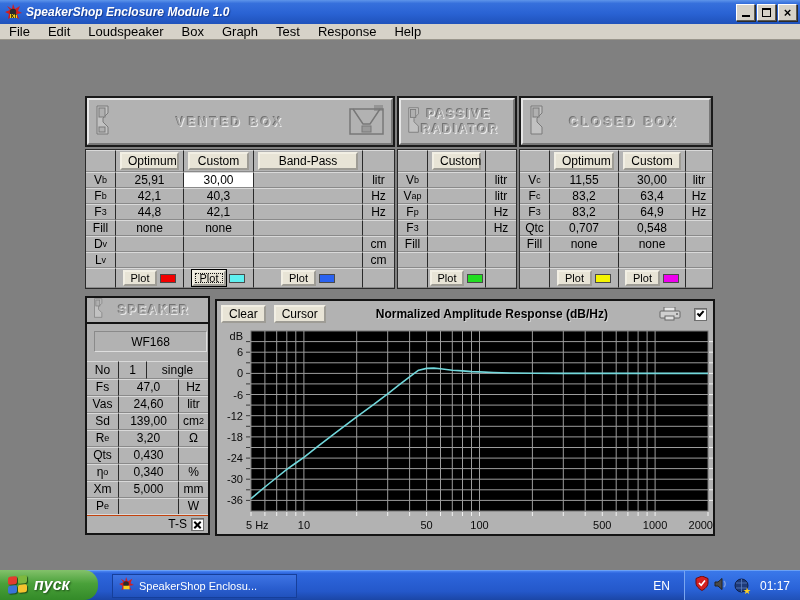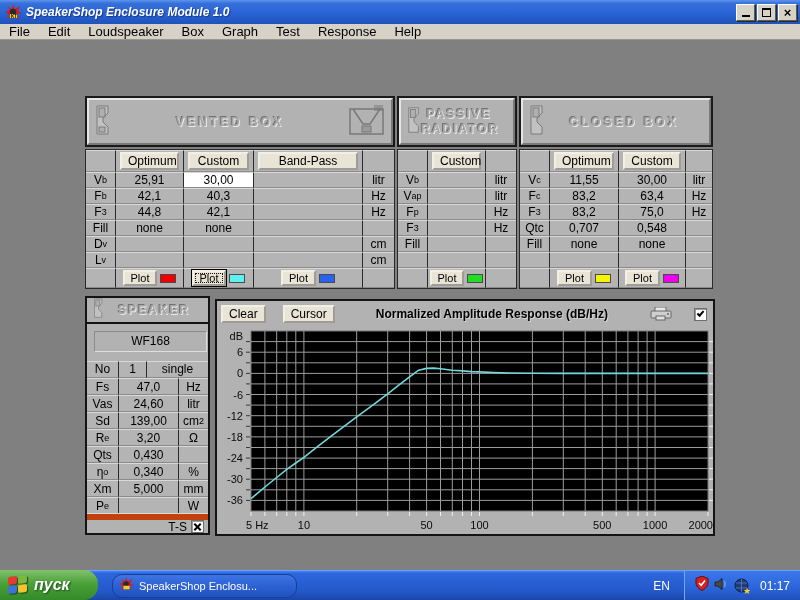--- a/index.html
+++ b/index.html
@@ -56,51 +56,51 @@
   
   .speaker-panel{position:absolute;left:85px;top:246px;width:125px;height:239px;
     background:#b2b2b2;border:2px solid #141414;display:flex;flex-direction:column;}
   .sp-header{height:26px;border-bottom:2px solid #141414;display:flex;align-items:center;padding:0 5px;}
   .sp-title{letter-spacing:2px;}
   .sp-name{margin:7px 1px 5px 7px;height:22px;display:flex;align-items:center;justify-content:center;
     font-size:12px;border:1px solid;border-color:#8a8a8a #dedede #dedede #8a8a8a;}
   .sp-norow,.sp-grid{display:grid;}
   .sp-norow{grid-template-columns:32px 28px 61px;height:18px;margin-top:4px;}
   .sp-grid{grid-template-columns:32px 60px 29px;grid-auto-rows:17px;}
-  .sp-ts{margin-top:auto;height:19px;border-top:6px solid #c2410c;box-shadow:0 -1px 0 #d9d9d9;
+  .sp-ts{margin-top:auto;height:19px;border-top:1px solid #c2410c;box-shadow:0 -1px 0 #d9d9d9;
     display:flex;align-items:center;justify-content:flex-end;gap:4px;padding:0 4px;font-size:12px;}
   .cbx{width:13px;height:13px;background:#fff;border:1px solid #6e6e6e;
     box-shadow:inset 1px 1px 0 #9a9a9a;position:relative;display:inline-block;flex:0 0 auto;}
   .xbar{position:absolute;left:1px;top:5px;width:9px;height:2px;background:#000;}
   .xbar.a{transform:rotate(45deg);} .xbar.b{transform:rotate(-45deg);}
   .checkmark{position:absolute;left:2px;top:2px;width:7px;height:4px;
     border-left:2px solid #000;border-bottom:2px solid #000;transform:rotate(-48deg);}
 
   
   .graph-panel{position:absolute;left:215px;top:249px;width:500px;height:237px;
     background:#b2b2b2;border:2px solid #141414;}
-  .gr-header{height:26px;display:flex;align-items:center;padding:0 6px 0 4px;gap:17px;}
+  .gr-header{height:26px;display:flex;align-items:center;padding:0 6px 0 4px;gap:8px;}
   .gr-title{flex:1;text-align:center;font-weight:bold;font-size:12px;color:#000;
     text-shadow:1px 1px 0 #d6d6d6;}
   .icon-printer{width:24px;height:14px;margin-right:4px;}
   #plot-svg{display:block;}
 
   
   .taskbar{position:absolute;left:0;top:570px;width:800px;height:30px;
     background:linear-gradient(180deg,#4a84f2 0%,#2d66dd 8%,#2458ca 70%,#1b46a6 100%);
     border-top:1px solid #6aa0f5;display:flex;align-items:center;}
   .start-button{width:98px;height:30px;margin-top:-1px;
     background:linear-gradient(180deg,#83c16b 0%,#4aa13a 45%,#338a28 100%);
     border-radius:0 14px 14px 0;box-shadow:1px 0 3px #143c12 inset 0 0 0;
     display:flex;align-items:center;gap:6px;padding-left:8px;}
   .start-label{color:#fff;font-weight:bold;font-style:italic;font-size:16px;text-shadow:1px 1px 2px #1d4d18;}
   .flagwrap{width:20px;height:18px;display:grid;grid-template-columns:9px 9px;grid-template-rows:8px 8px;
     gap:1px;transform:skewY(-6deg);}
   .flagwrap span{border-radius:2px;box-shadow:1px 1px 1px #1d4d18;}
-  .task-item{margin-left:14px;width:185px;height:24px;border-radius:10px;
+  .task-item{margin-left:14px;width:185px;height:24px;border-radius:0;
     background:linear-gradient(180deg,#3e74e4 0%,#2a5ecf 60%,#2152bd 100%);
     border:1px solid #16count;border:1px solid #163f9a;display:flex;align-items:center;gap:5px;padding:0 6px;}
   .task-label{color:#fff;font-size:11px;white-space:nowrap;overflow:hidden;}
   .lang-ind{margin-left:auto;color:#fff;font-size:12px;padding:0 14px;}
   .tray{height:30px;display:flex;align-items:center;gap:5px;padding:0 10px 0 10px;
     background:linear-gradient(180deg,#3a78ea 0%,#2a63d8 60%,#1f4fb4 100%);border-left:1px solid #7aa6f0;}
   .tray-clock{color:#fff;font-size:12px;margin-left:6px;}
   .tray-cube{position:relative;width:15px;height:15px;}
   .tray-star{position:absolute;right:-2px;bottom:-3px;color:#ffd020;font-size:9px;line-height:1;}
 
@@ -292,21 +292,21 @@
         <div class="cell">V<sub>c</sub></div>
         <div class="cell">11,55</div>
         <div class="cell">30,00</div>
         <div class="cell lastcol">litr</div>
         <div class="cell">F<sub>c</sub></div>
         <div class="cell">83,2</div>
         <div class="cell">63,4</div>
         <div class="cell lastcol">Hz</div>
         <div class="cell">F<sub>3</sub></div>
         <div class="cell">83,2</div>
-        <div class="cell">75,0</div>
+        <div class="cell">64,9</div>
         <div class="cell lastcol">Hz</div>
         <div class="cell">Qtc</div>
         <div class="cell">0,707</div>
         <div class="cell">0,548</div>
         <div class="cell lastcol"></div>
         <div class="cell">Fill</div>
         <div class="cell">none</div>
         <div class="cell">none</div>
         <div class="cell lastcol"></div>
         <div class="cell"></div>

